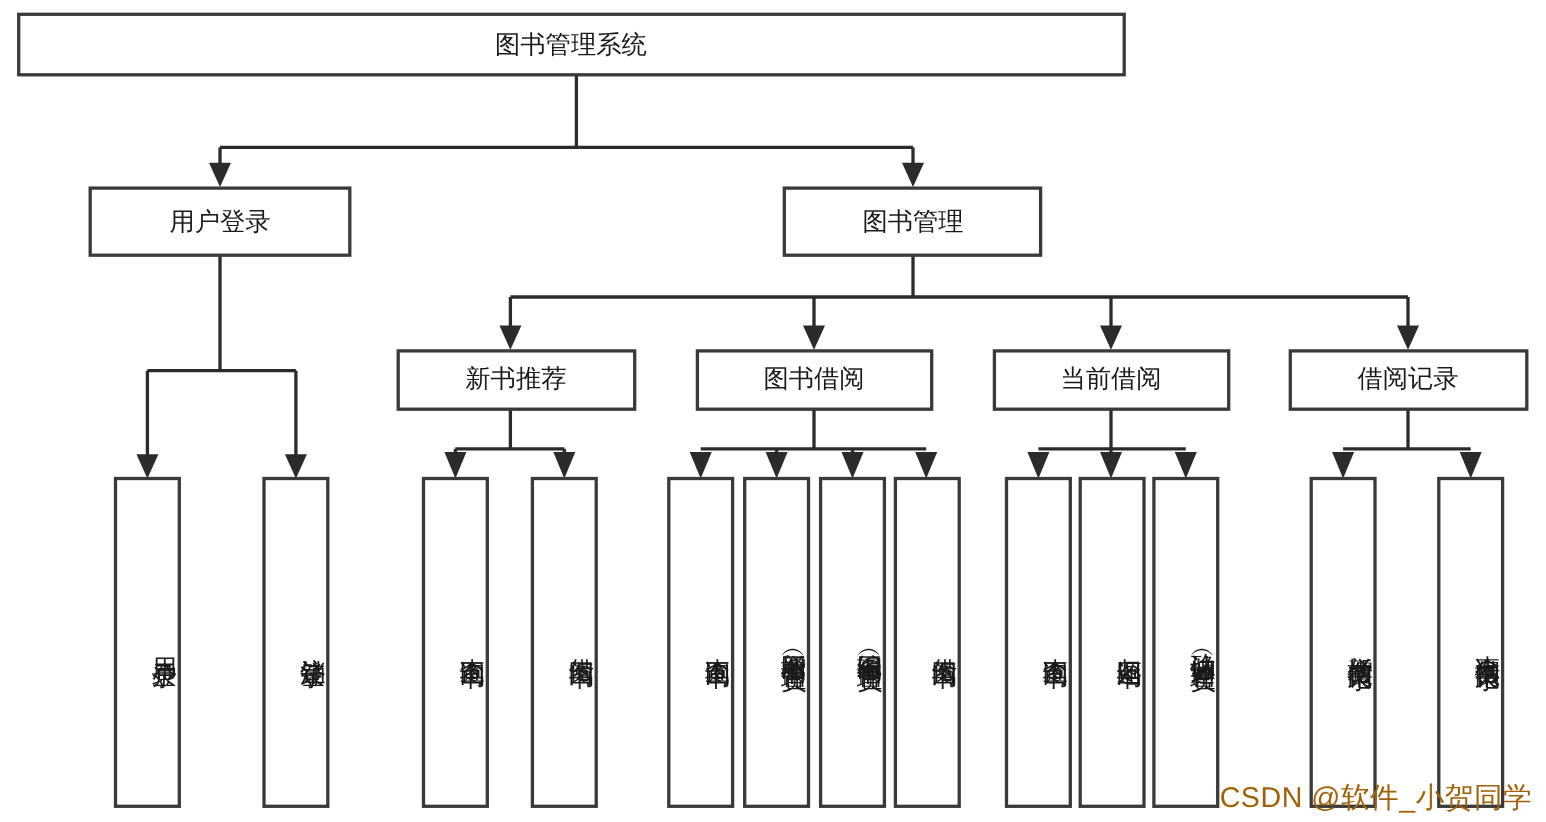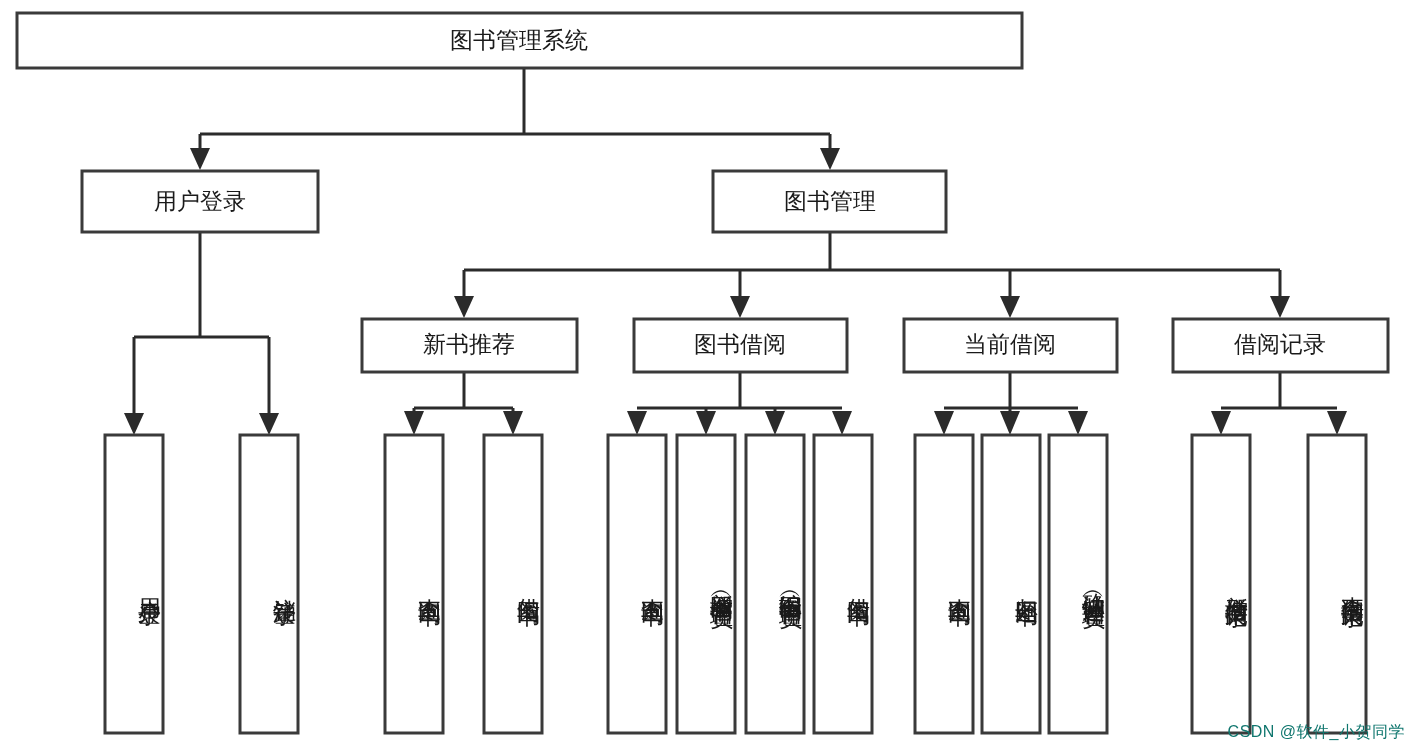--- a/index.html
+++ b/index.html
@@ -57,25 +57,25 @@
     font-size: 23px;
     line-height: 1.16;
     color: #1a1a1a;
     letter-spacing: 2px;
     white-space: nowrap;
     text-align: center;
     pointer-events: none;
   }
   .watermark {
     position: absolute;
-    right: 0;
+    right: 12px;
     bottom: 4px;
     font-family: "Liberation Sans", "DejaVu Sans", sans-serif;
-    font-size: 16px;
-    color: #0f766e;
+    font-size: 26px;
+    color: #a16207;
     white-space: nowrap;
     letter-spacing: 0.5px;
   }
 </style>
 </head>
 <body>
 
 <div id="diagram-root">
 
   <svg class="diagram-canvas" viewBox="0 0 1405 747" xmlns="http://www.w3.org/2000/svg">

